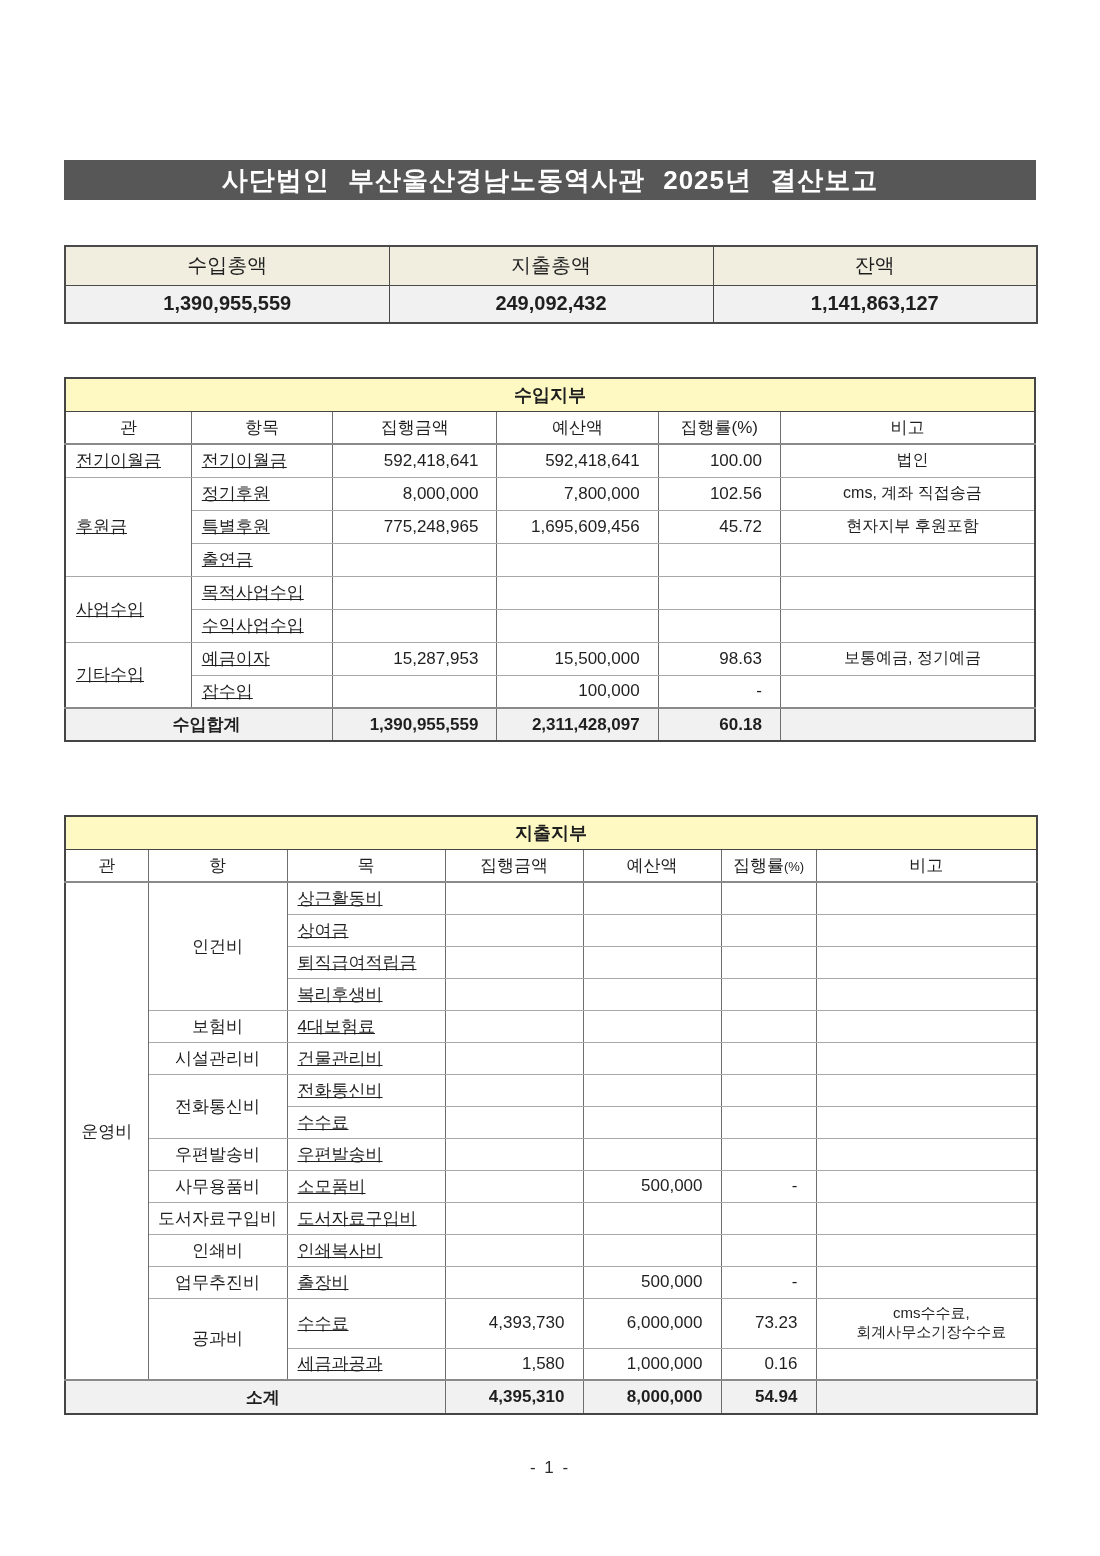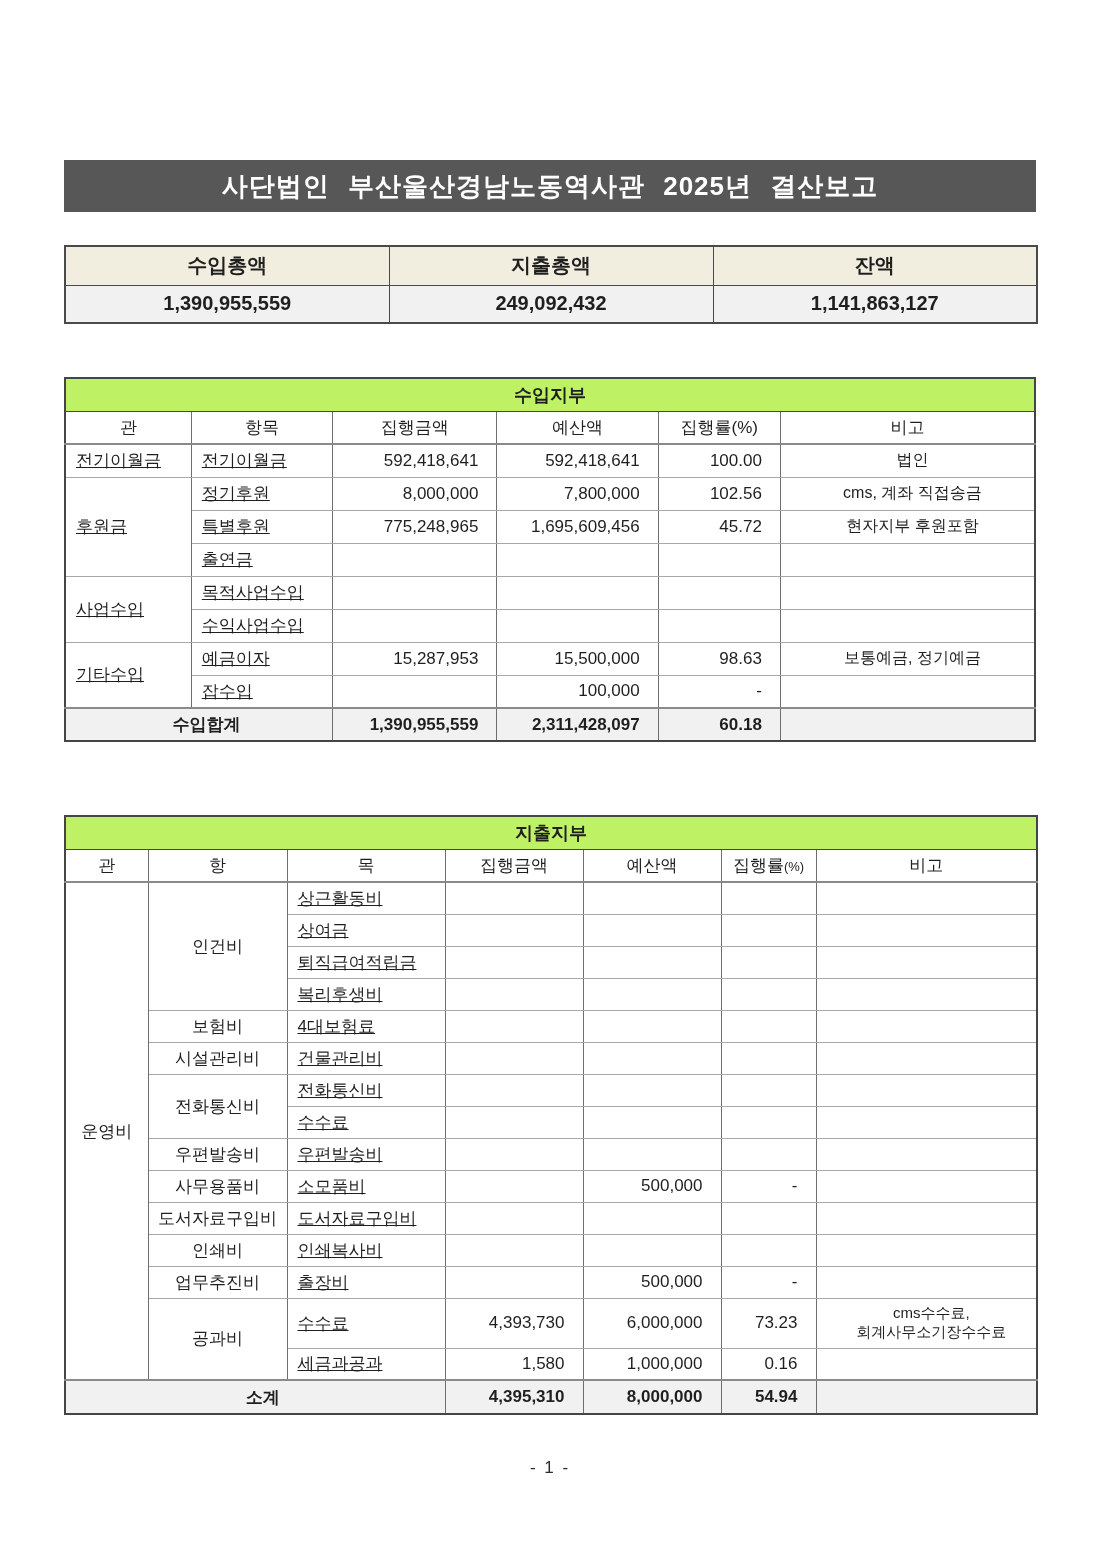--- a/index.html
+++ b/index.html
@@ -8,55 +8,55 @@
     width: 1100px; height: 1556px;
     font-family: "Liberation Sans", sans-serif;
     color: #1f1f1f;
     position: relative;
     overflow: hidden;
   }
   .page { position: relative; width: 1100px; height: 1556px; background: #ffffff; }
 
   
   .title-bar {
-    position: absolute; left: 64px; top: 160px; width: 972px; height: 52px;
+    position: absolute; left: 64px; top: 160px; width: 972px; height: 40px;
     background: #575757;
     display: flex; align-items: center; justify-content: center;
     color: #ffffff; font-size: 26px; font-weight: bold;
     letter-spacing: 1px; word-spacing: 10px;
   }
 
   
   table { border-collapse: collapse; table-layout: fixed; }
   td, th { overflow: hidden; vertical-align: middle; }
 
   
   .summary-wrap { position: absolute; left: 64px; top: 245px; }
   .summary { width: 972px; border: 2px solid #4a4a4a; }
   .summary th, .summary td { border: 1px solid #4a4a4a; }
   .summary th {
     height: 39px; background: #f1eee0;
-    font-size: 20px; font-weight: bold; text-align: center;
+    font-size: 20px; font-weight: normal; text-align: center;
   }
   .summary td {
     height: 38px; background: #f1f1f1;
     font-size: 20px; font-weight: 600; text-align: center;
   }
 
   
   .income-wrap  { position: absolute; left: 64px; top: 377px; }
   .expense-wrap { position: absolute; left: 64px; top: 815px; }
 
   .sect { width: 972px; border: 2px solid #454545; font-size: 17px; }
   .sect td, .sect th {
     border-left: 1px solid #6e6e6e; border-right: 1px solid #6e6e6e;
     border-top: 1px solid #a8a8a8; border-bottom: 1px solid #a8a8a8;
   }
   .sect .tbl-title {
-    height: 33px; background: #bef264;
+    height: 33px; background: #fef9c3;
     font-size: 18px; font-weight: bold; text-align: center;
     border-bottom: 1px solid #454545;
   }
   .sect thead th.col-head {
     height: 33px; background: #ffffff; font-weight: normal;
     text-align: center; border-bottom: 2px solid #8a8a8a;
   }
   .sect .small { font-size: 13px; }
   .income-body tr { height: 33px; }
   .expense-body tr { height: 32px; }

